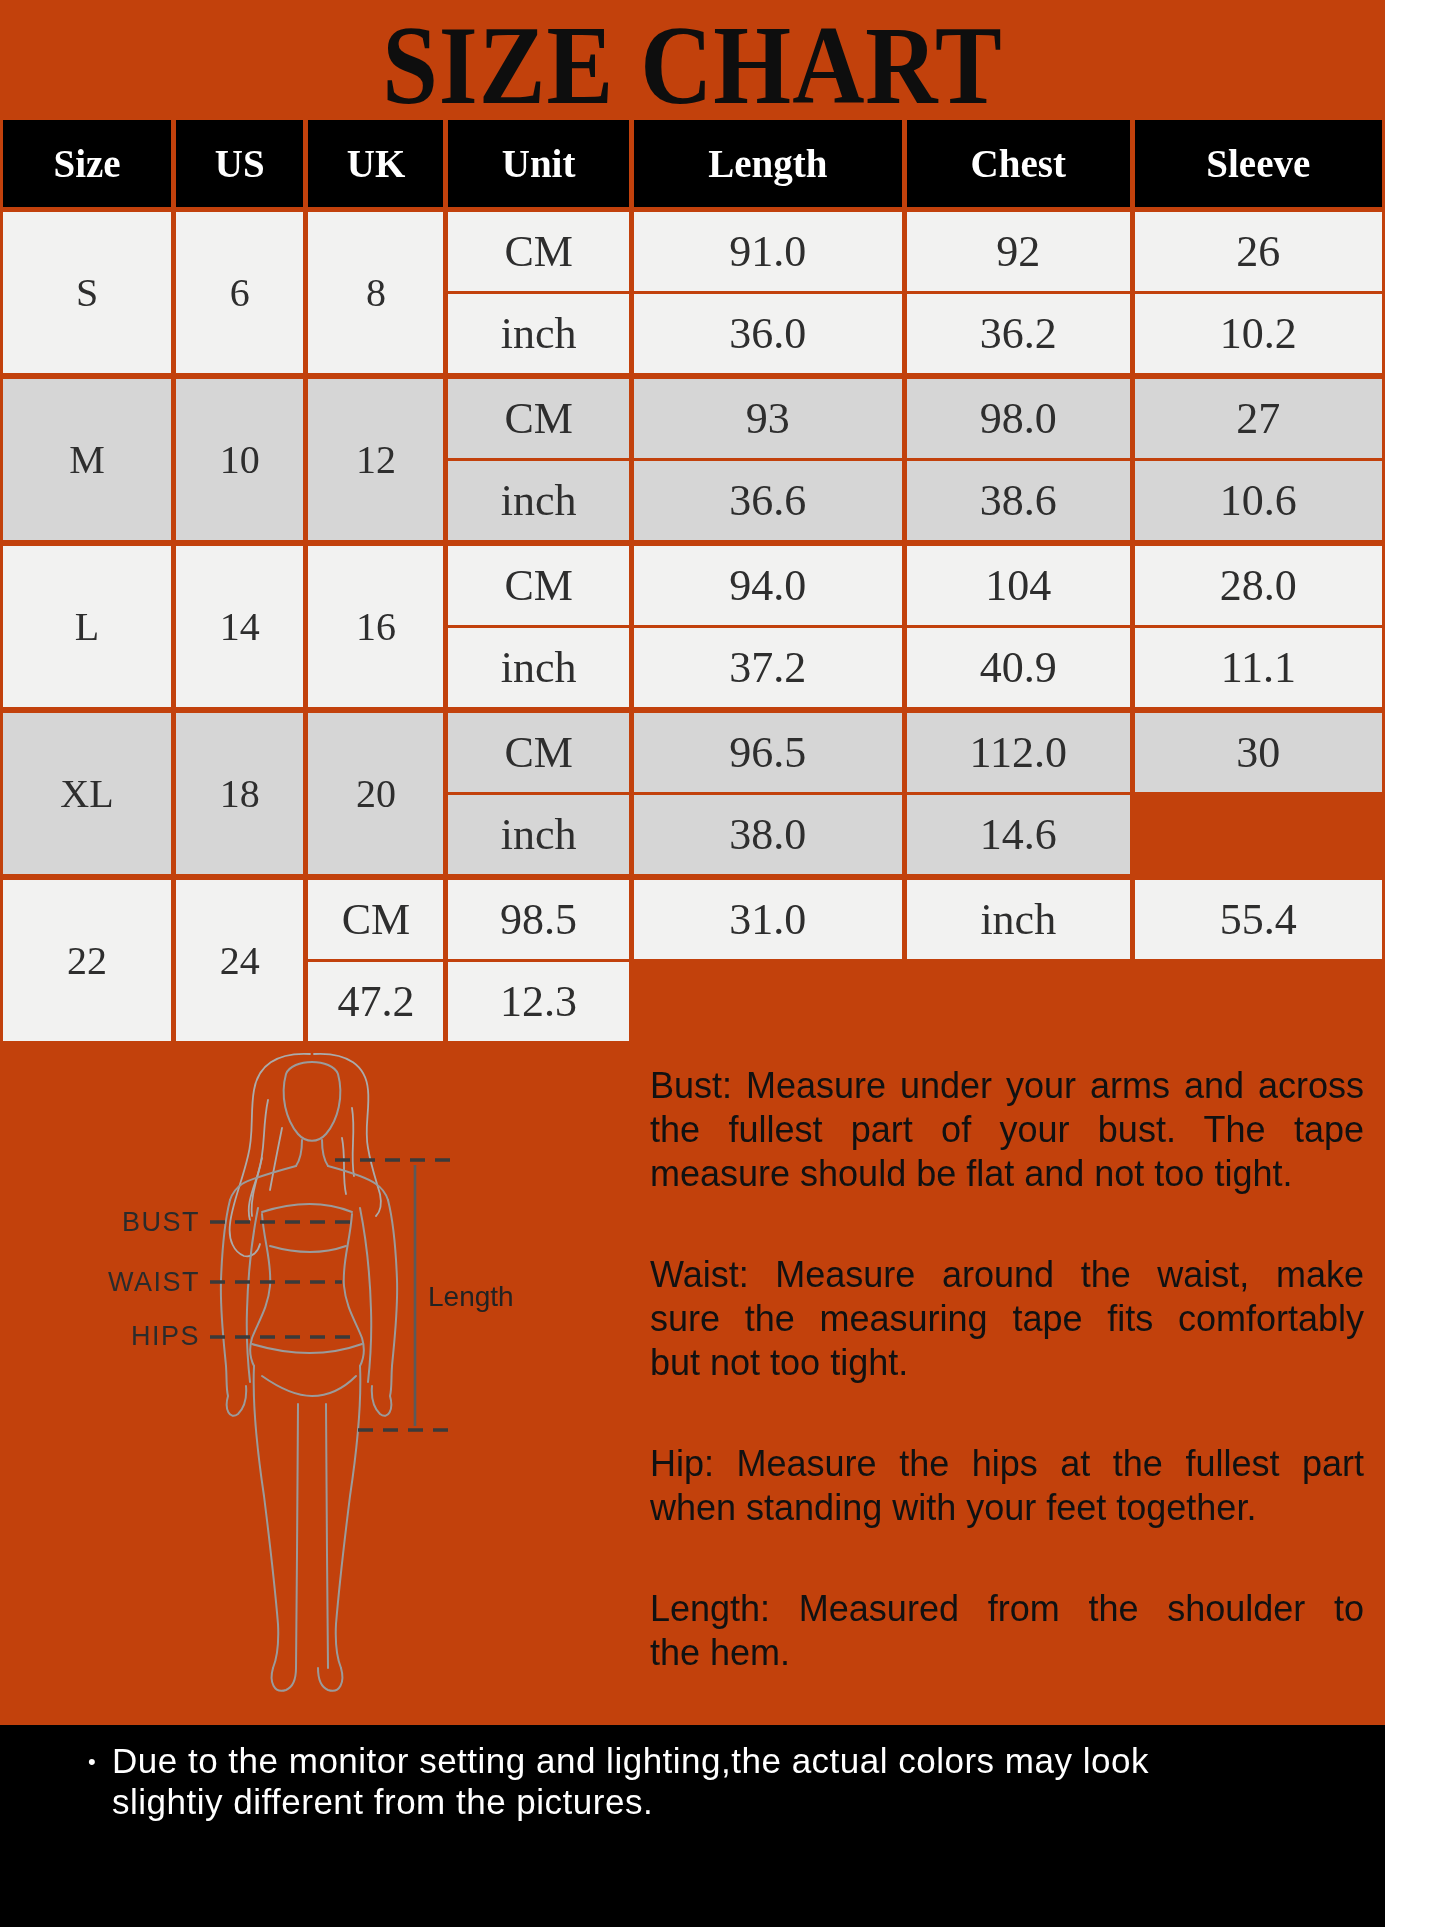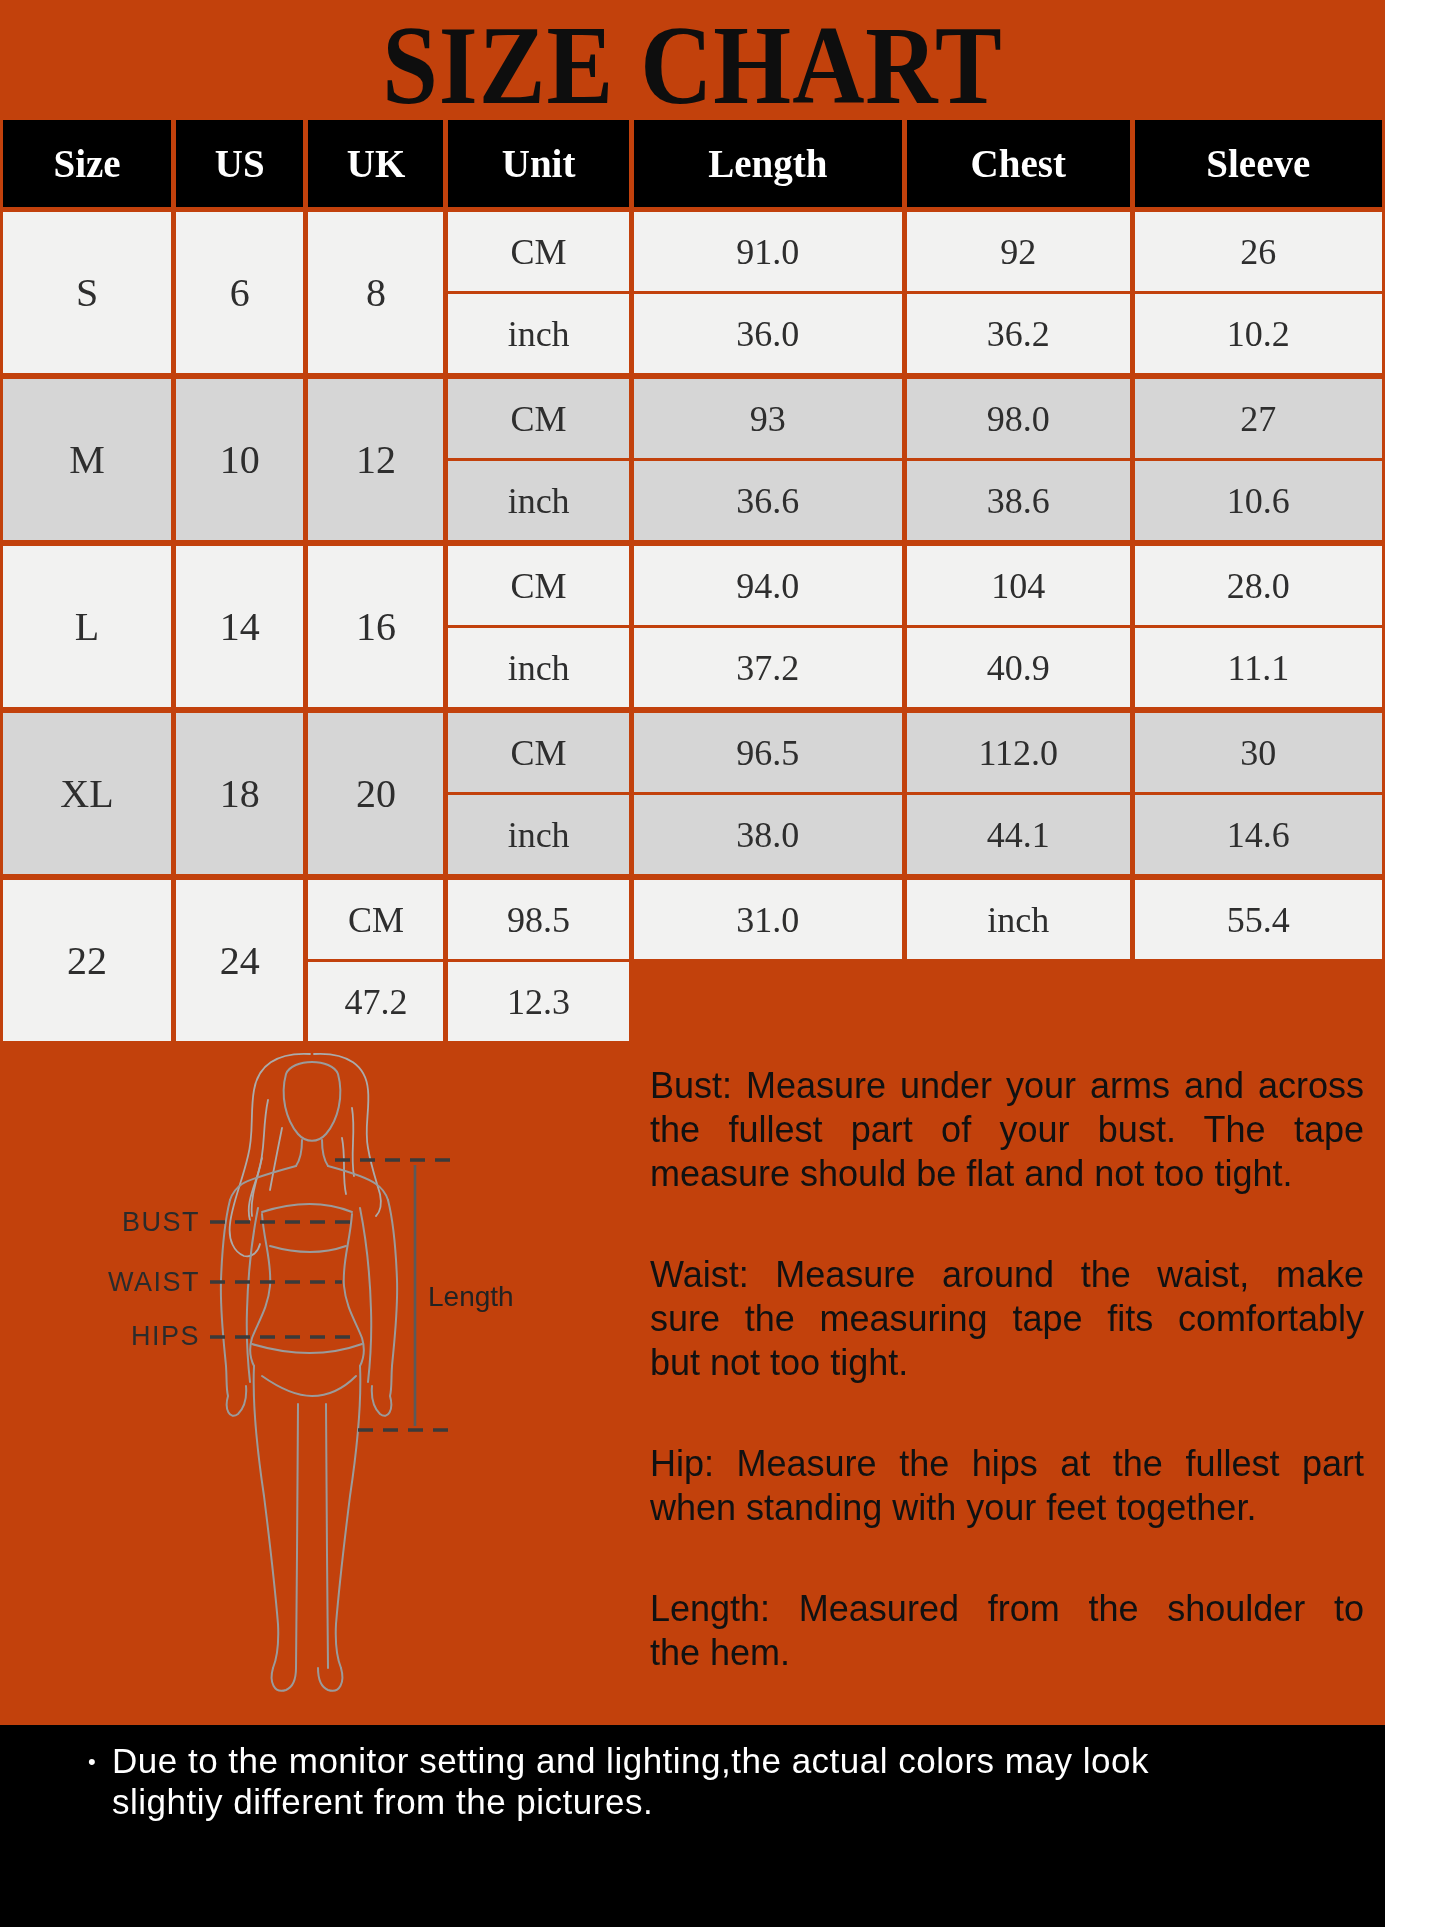--- a/index.html
+++ b/index.html
@@ -22,21 +22,21 @@
   }
   .thead{top:120px;height:87px;}
   .th{
     background:#000000;color:#ffffff;display:flex;align-items:center;justify-content:center;
     font-family:"Liberation Serif",serif;font-weight:bold;font-size:39px;
   }
   .group{height:161px;grid-template-rows:79px 79px;row-gap:3px;}
   .g0{top:212px}.g1{top:379px}.g2{top:546px}.g3{top:713px}.g4{top:880px}
   .cell{
     display:flex;align-items:center;justify-content:center;
-    font-family:"Liberation Serif",serif;font-size:36px;color:#2e2e2e;
+    font-family:"Liberation Serif",serif;font-size:44px;color:#2e2e2e;
   }
   .span2{grid-row:1 / span 2;font-size:40px;}
   .light .cell{background:#f2f2f1;}
   .dark  .cell{background:#d6d6d6;}
   
   .figure{position:absolute;top:1048px;left:0;width:540px;height:660px;}
   .sil{stroke:#9b9b9b;stroke-width:2;fill:none;stroke-linecap:round;}
   .hair{stroke:#ababab;stroke-width:1.8;fill:none;stroke-linecap:round;}
   .dash{stroke:#3a3a3a;stroke-width:3.4;stroke-dasharray:15 10;fill:none;}
   .mline{stroke:#5a5a5a;stroke-width:2.6;fill:none;}
@@ -121,21 +121,20 @@
   <div class="tgrid group g3 dark">
     <div class="cell span2">XL</div>
     <div class="cell span2">18</div>
     <div class="cell span2">20</div>
     <div class="cell">CM</div>
     <div class="cell">96.5</div>
     <div class="cell">112.0</div>
     <div class="cell">30</div>
     <div class="cell">inch</div>
     <div class="cell">38.0</div>
-    <div class="cell">44.1</div>
     <div class="cell">14.6</div>
   </div>
 
   <div class="tgrid group g4 light">
     <div class="cell span2">22</div>
     <div class="cell span2">24</div>
     <div class="cell">CM</div>
     <div class="cell">98.5</div>
     <div class="cell">31.0</div>
     <div class="cell">inch</div>

